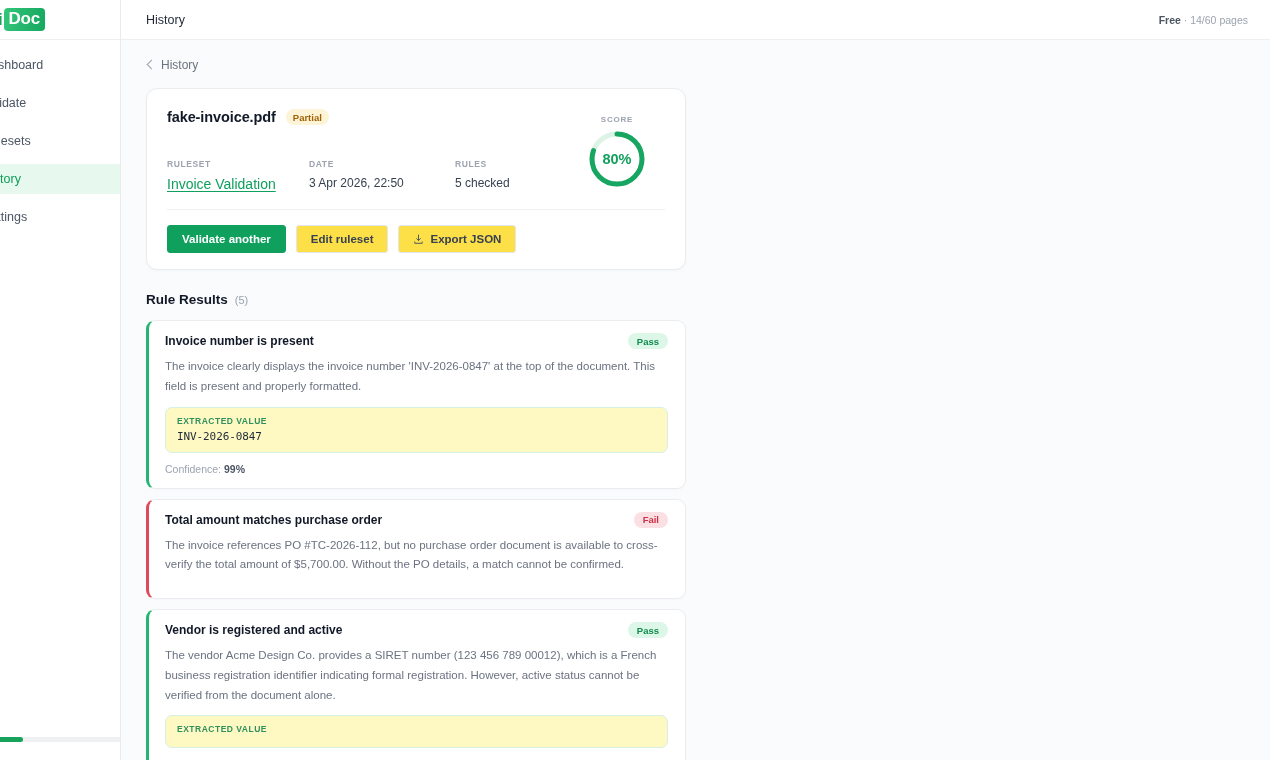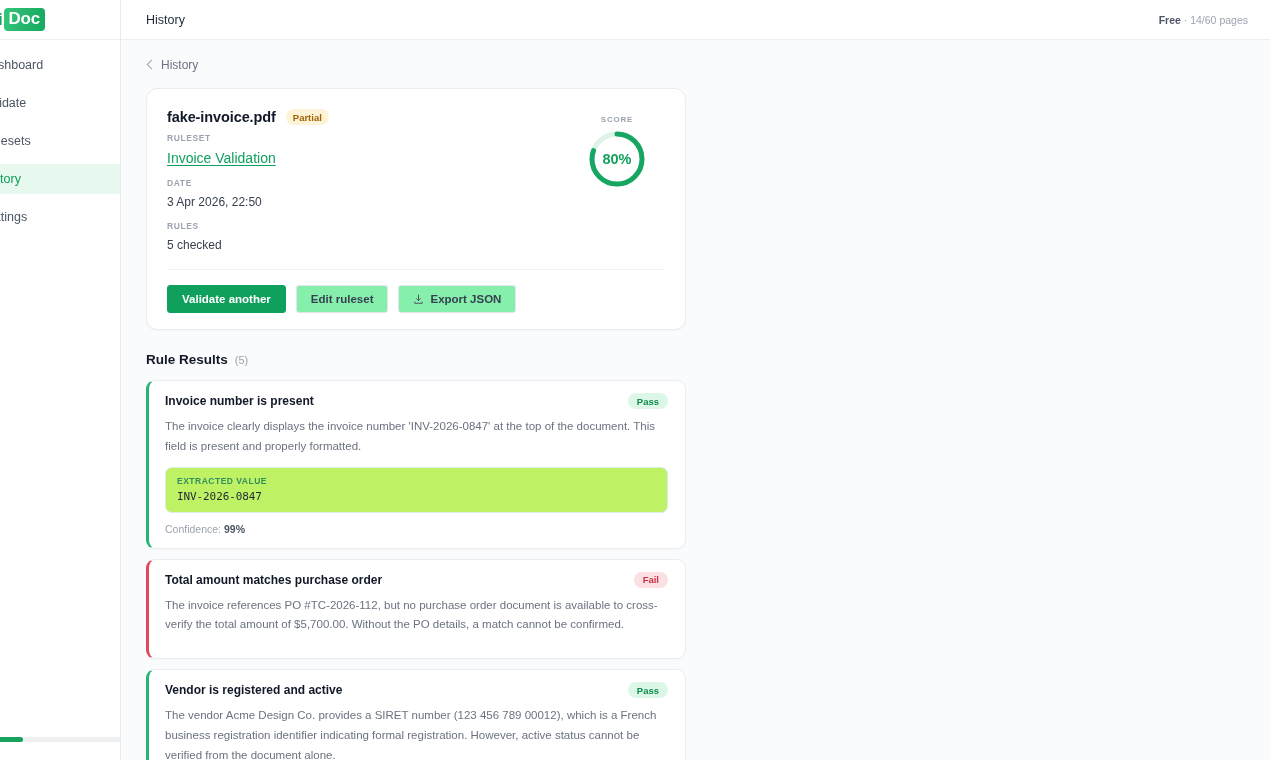--- a/index.html
+++ b/index.html
@@ -124,28 +124,28 @@
   .summary-card {
     width: 540px;
     background: #ffffff;
     border: 1px solid #eaecef;
     border-radius: 11px;
     padding: 18px 20px 16px 20px;
     box-shadow: 0 1px 2px rgba(16,24,40,0.03);
   }
   .summary-top { display: flex; justify-content: space-between; }
   .summary-left { flex: 1 1 auto; padding-top: 2px; }
-  .file-row { display: flex; align-items: center; gap: 10px; margin-bottom: 8px; }
+  .file-row { display: flex; align-items: center; gap: 10px; margin-bottom: 34px; }
   .file-name { font-size: 14.5px; font-weight: 700; color: #111827; letter-spacing: -0.1px; }
   .badge-partial {
     background: #fdf3d7; color: #a16207;
     font-size: 9.5px; font-weight: 700;
     padding: 2.5px 7px; border-radius: 10px;
   }
-  .meta-row { display: flex; gap: 12px; flex-direction: column; }
+  .meta-row { display: flex; gap: 0; }
   .meta-col { min-width: 0; }
   .meta-col.c1 { width: 142px; }
   .meta-col.c2 { width: 146px; }
   .meta-label {
     font-size: 8.5px; letter-spacing: 0.6px;
     color: #9ca3af; font-weight: 600;
     margin-bottom: 7px; text-transform: uppercase;
   }
   .meta-value { font-size: 12px; color: #374151; }
   .meta-link {
@@ -171,21 +171,21 @@
   .btn {
     height: 28px;
     display: inline-flex; align-items: center; gap: 6px;
     padding: 0 14px;
     border-radius: 3px;
     font-size: 11.5px; font-weight: 600;
     cursor: pointer;
     white-space: nowrap;
   }
   .btn-primary { background: #10a05d; color: #ffffff; border: 1px solid #10a05d; }
-  .btn-secondary { background: #86efac; color: #374151; border: 1px solid #e2e5e9; }
+  .btn-secondary { background: #fde047; color: #374151; border: 1px solid #e2e5e9; }
   .dl-icon { width: 11px; height: 11px; display: inline-block; }
 
   
   .rr-head {
     display: flex; align-items: baseline; gap: 7px;
     margin: 22px 0 13px 0;
   }
   .rr-title { font-size: 13.5px; font-weight: 700; color: #111827; }
   .rr-count { font-size: 11px; color: #9ca3af; }
 
@@ -211,21 +211,21 @@
     margin-top: -1px;
   }
   .badge.pass { background: #dcf7e7; color: #108a4e; }
   .badge.fail { background: #fbe0e3; color: #cf3048; }
   .rule-desc {
     font-size: 11.5px; line-height: 1.72;
     color: #6b7280;
     margin-bottom: 10px;
   }
   .extracted {
-    background: #bef264;
+    background: #fef9c3;
     border: 1px solid #d6f0e1;
     border-radius: 7px;
     padding: 8px 23px 9px 11px;
     margin-bottom: 10px;
   }
   .ex-label {
     font-size: 8.5px; letter-spacing: 0.5px;
     font-weight: 700; color: #2f8f5e;
     margin-bottom: 4px;
   }

